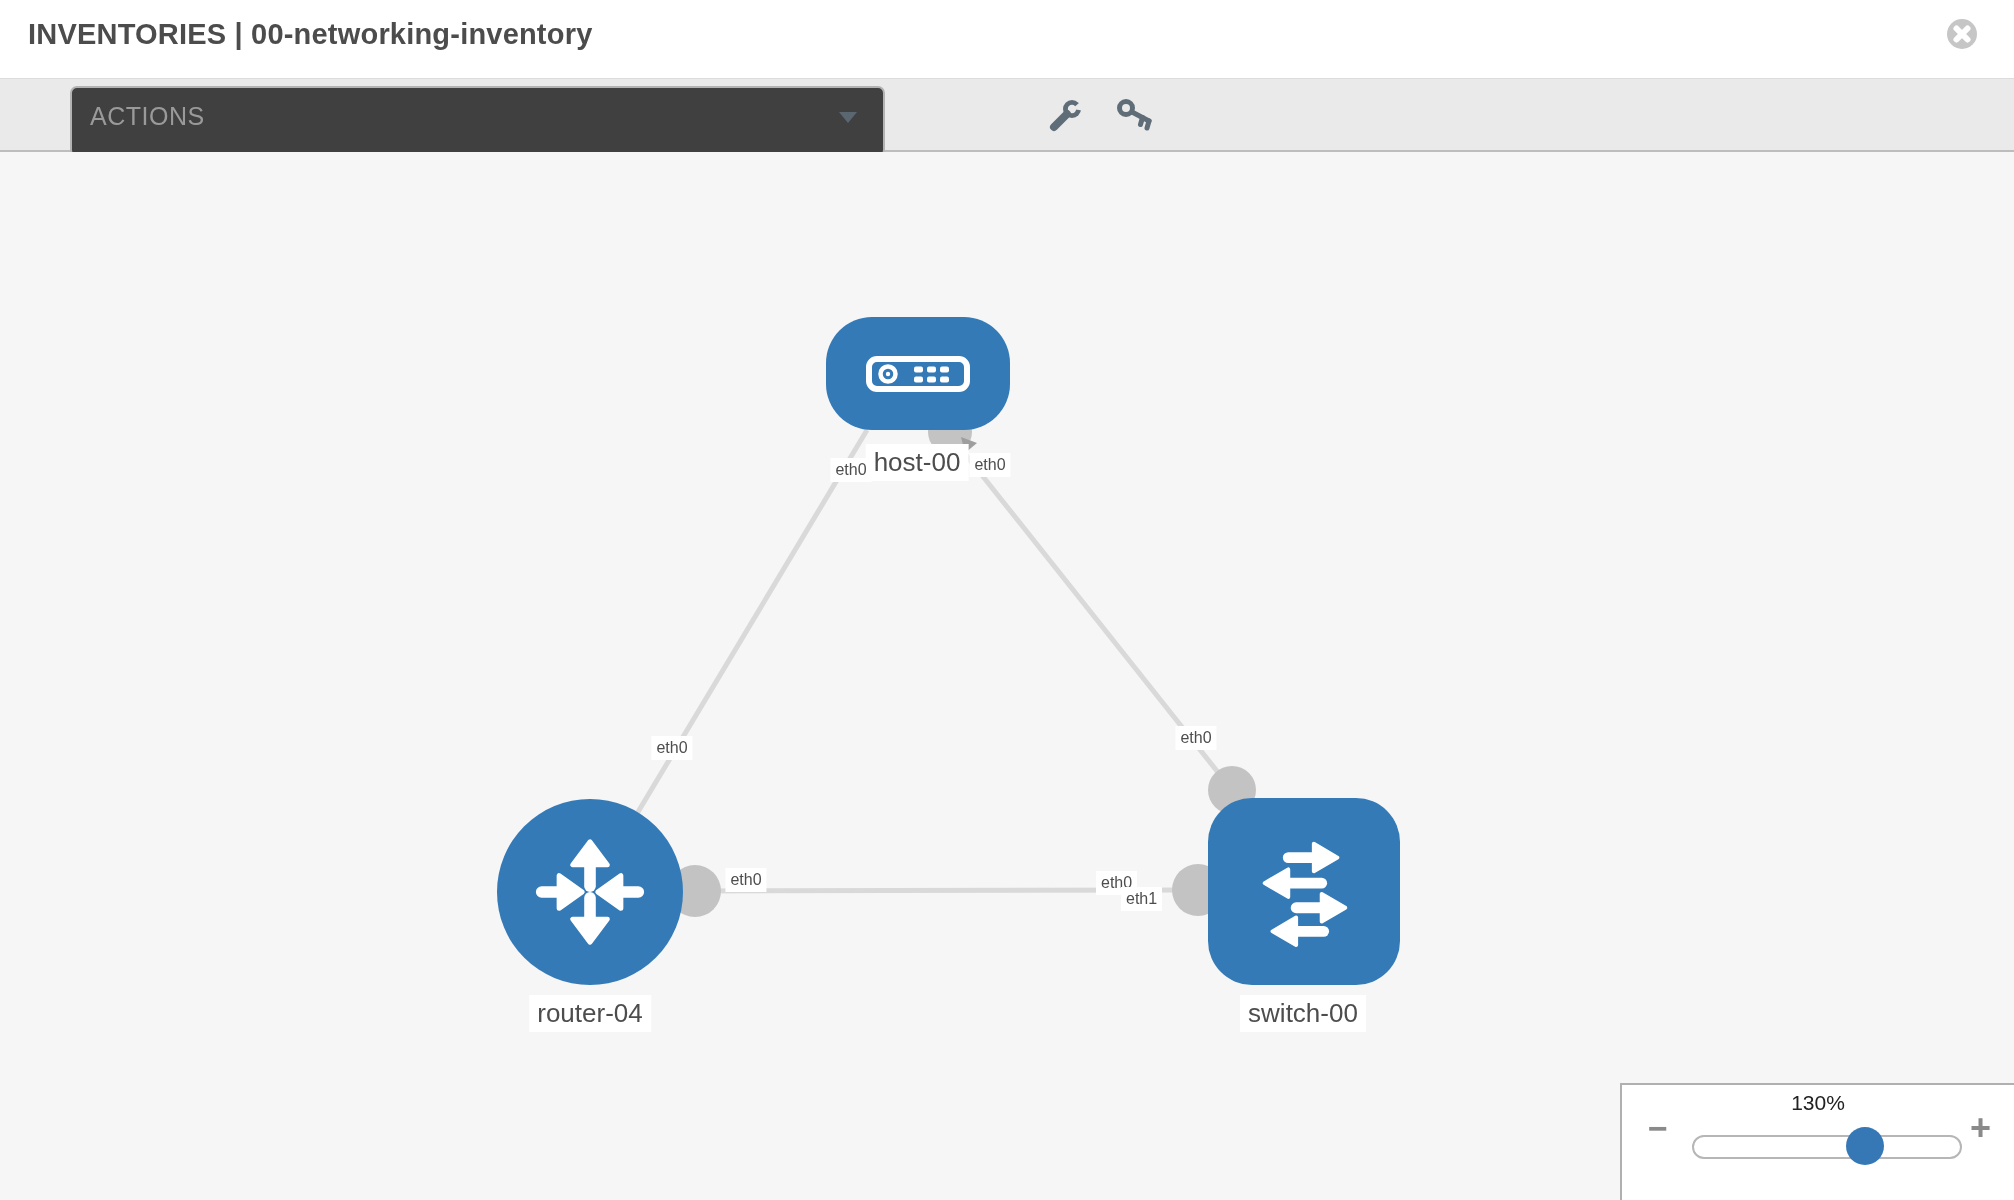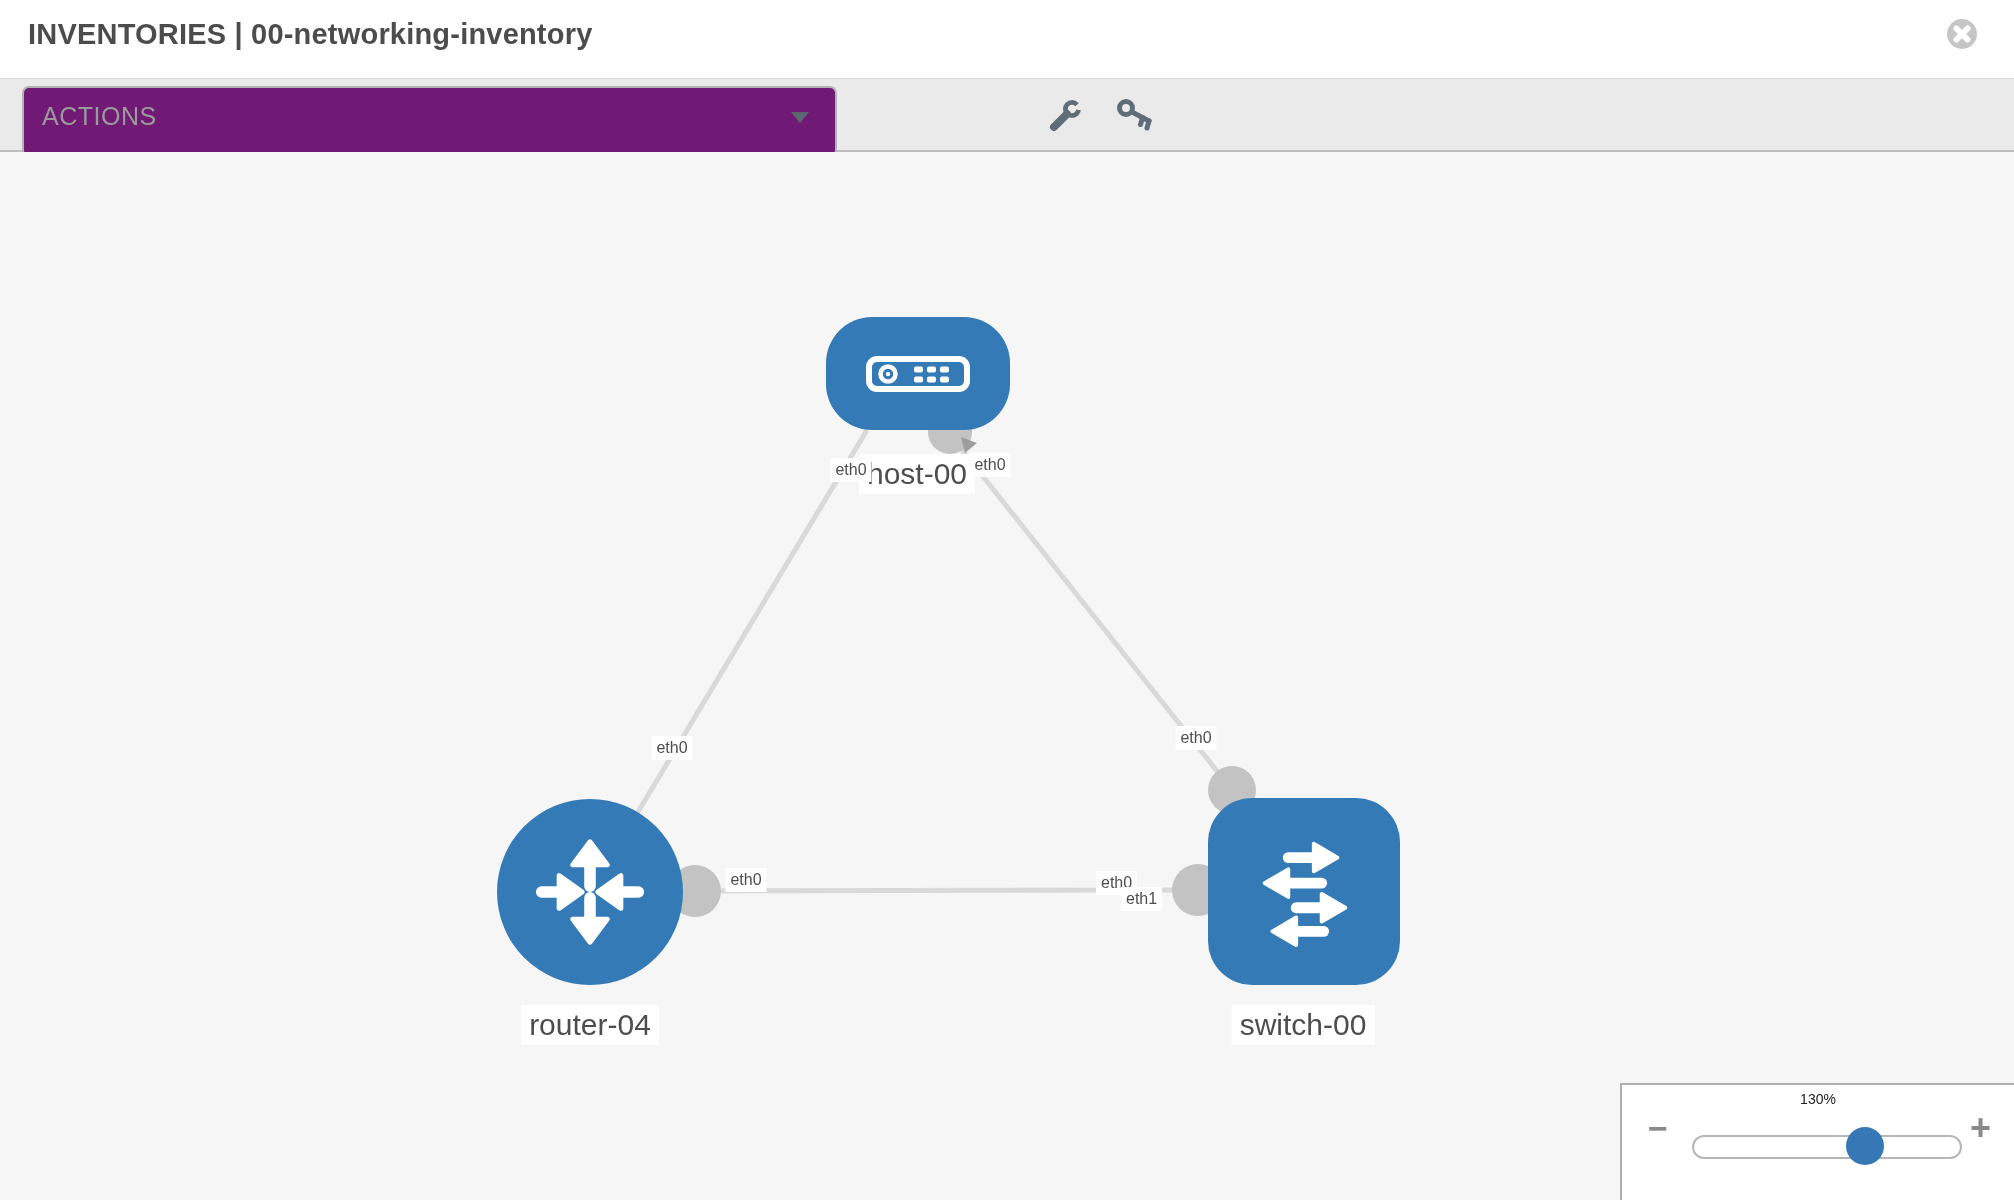--- a/index.html
+++ b/index.html
@@ -7,46 +7,46 @@
   body { font-family: "Liberation Sans", "DejaVu Sans", sans-serif; background: #ffffff; }
   #app { position: relative; width: 2014px; height: 1200px; overflow: hidden; background: #ffffff; }
 
   
   .header { position: absolute; left: 0; top: 0; width: 2014px; height: 78px; background: #ffffff; }
   .header-title { position: absolute; left: 28px; top: 18px; font-size: 29px; font-weight: bold; color: #4c4c4c; letter-spacing: 0.2px; }
   .close-btn { position: absolute; left: 1946px; top: 18px; width: 32px; height: 32px; cursor: pointer; }
 
   
   .toolbar { position: absolute; left: 0; top: 78px; width: 2014px; height: 74px; background: #eaeaea; border-top: 1px solid #dcdcdc; border-bottom: 2px solid #bdbdbd; }
-  .dropdown { position: absolute; top: 7px; height: 71px; background: #701a75; border: 2px solid #b3b3b3; border-radius: 7px; }
+  .dropdown { position: absolute; top: 7px; height: 71px; background: #404040; border: 2px solid #b3b3b3; border-radius: 7px; margin-left: 48px; }
   .dropdown-label { position: absolute; left: 18px; top: 14px; font-size: 25px; color: #9a9a9a; letter-spacing: 0.5px; }
   .caret { position: absolute; right: 26px; top: 24px; width: 0; height: 0; border-left: 9px solid transparent; border-right: 9px solid transparent; border-top: 11px solid #5b6770; }
   .dd-actions { left: 22px; width: 815px; }
   .dd-search { left: 1182px; width: 796px; }
   .tool-icon { position: absolute; top: 17px; width: 40px; height: 40px; cursor: pointer; }
   .tool-wrench { left: 1046px; }
   .tool-key { left: 1115px; }
 
   
   .canvas { position: absolute; left: 0; top: 152px; width: 2014px; height: 1048px; background: #f6f6f6; }
   .net-svg { position: absolute; left: 0; top: 0; width: 2014px; height: 1048px; }
 
   .node { position: absolute; background: #337ab7; display: flex; align-items: center; justify-content: center; cursor: pointer; }
   .node-host { left: 826px; top: 165px; width: 184px; height: 113px; border-radius: 46px; }
   .node-router { left: 497px; top: 647px; width: 186px; height: 186px; border-radius: 50%; }
   .node-switch { left: 1208px; top: 646px; width: 192px; height: 187px; border-radius: 44px; }
 
   .graph-label { position: absolute; background: #ffffff; color: #4d4d4d; white-space: nowrap; }
-  .node-label { font-size: 30px; padding: 3px 8px; transform: translateX(-50%); margin-top: 10px; }
+  .node-label { font-size: 26px; padding: 3px 8px; transform: translateX(-50%); }
   .if-label { font-size: 16px; padding: 3px 5px; }
   .if-centered { transform: translateX(-50%); }
 
   
   .zoom-panel { position: absolute; left: 1620px; top: 1083px; width: 396px; height: 119px; background: #ffffff; border: 2px solid #b0b0b0; }
-  .zoom-level { position: absolute; left: 0; top: 6px; width: 100%; text-align: center; font-size: 14px; color: #222222; }
+  .zoom-level { position: absolute; left: 0; top: 6px; width: 100%; text-align: center; font-size: 21px; color: #222222; }
   .zoom-minus { position: absolute; left: 26px; top: 24px; font-size: 34px; font-weight: bold; color: #8a8a8a; cursor: pointer; }
   .zoom-plus  { position: absolute; left: 348px; top: 22px; font-size: 36px; font-weight: bold; color: #8a8a8a; cursor: pointer; }
   .zoom-track { position: absolute; left: 70px; top: 50px; width: 270px; height: 24px; background: #ffffff; border: 2px solid #b6b6b6; border-radius: 13px; cursor: pointer; }
   .zoom-thumb { position: absolute; left: 224px; top: 42px; width: 38px; height: 38px; border-radius: 50%; background: #3578b5; cursor: pointer; }
 </style>
 </head>
 <body>
 
 <div id="app">
 

